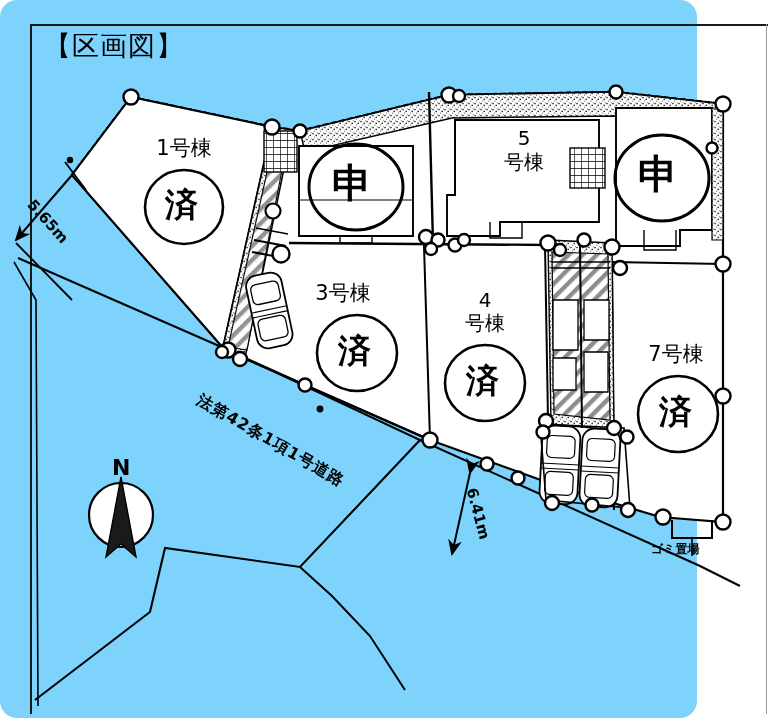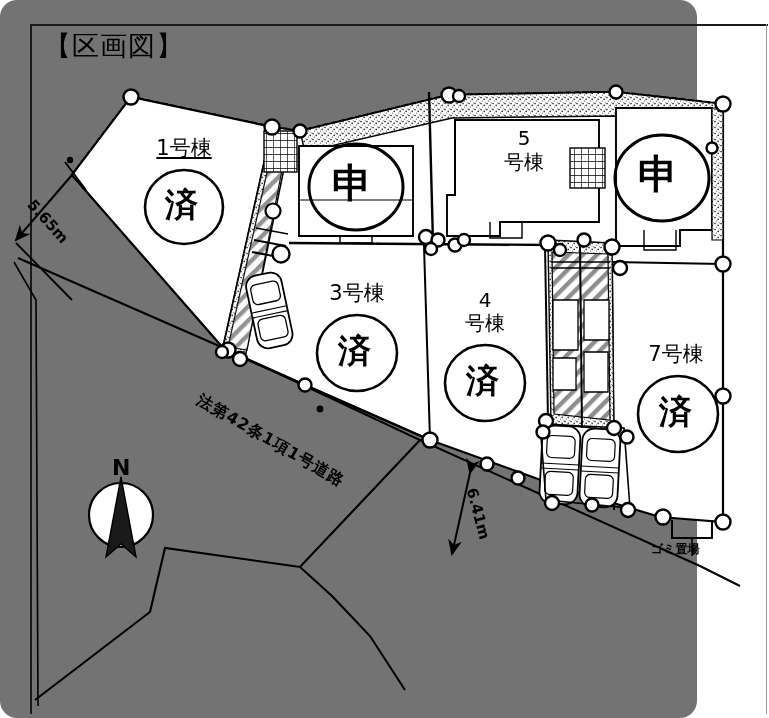--- a/index.html
+++ b/index.html
@@ -3,21 +3,21 @@
 <meta charset="utf-8">
 <title>区画図</title>
 <style>
   html,body{margin:0;padding:0;background:#ffffff;}
   body{
     width:769px;height:718px;
     font-family:"Liberation Sans","DejaVu Sans",sans-serif;
     color:#000;
     overflow:hidden;
   }
-  #root{position:relative;width:697px;height:718px;background:#737373;border-radius:17px;}
+  #root{position:relative;width:697px;height:718px;background:#7dd3fc;border-radius:17px;}
 
   
   .frame-left{position:absolute;left:30px;top:24px;width:2px;height:690px;background:#1a1a1a;}
   .frame-top{position:absolute;left:30px;top:24px;width:738px;height:2px;background:#1a1a1a;}
   .frame-right{position:absolute;left:766px;top:24px;width:1px;height:690px;background:#9a9a9a;}
 
   
   #title{
     position:absolute;left:44px;top:28px;
     font-size:27px;letter-spacing:1px;
@@ -259,21 +259,21 @@
       <circle cx="121" cy="515" r="32" fill="#fff" stroke="#000" stroke-width="2.2"></circle>
       <path d="M121,477 L136,557 L121,544 L106,557 Z" fill="#1a1a1a" stroke="#000" stroke-width="1.4"></path>
     </g>
 
     <g fill="#000">
       <circle cx="70" cy="160" r="3.2"></circle>
       <circle cx="320" cy="409" r="3.4"></circle>
     </g>
   </svg>
 
-  <div class="lbl lot-name" style="left:139px;top:138px;width:90px;text-decoration:underline;">1号棟</div>
+  <div class="lbl lot-name" style="left:139px;top:138px;width:90px;">1号棟</div>
   <div class="status-wrap" style="left:143px;top:168px;">
     <svg width="82" height="78" viewBox="0 0 82 78">
         <ellipse cx="41" cy="39" rx="39" ry="37" fill="none" stroke="#000" stroke-width="2.6"></ellipse>
       </svg>
     <div class="lbl status-txt" style="left:22px;top:20px;">済</div>
   </div>
 
   <div class="status-wrap" style="left:307px;top:142px;">
     <svg width="98" height="90" viewBox="0 0 98 90">
         <ellipse cx="49" cy="45" rx="47" ry="43" fill="none" stroke="#000" stroke-width="3"></ellipse>
@@ -284,21 +284,21 @@
   <div class="lbl lot-name two" style="left:489px;top:128px;width:70px;text-align:center;">5</div>
   <div class="lbl lot-name two" style="left:481px;top:152px;width:86px;text-align:center;">号棟</div>
 
   <div class="status-wrap" style="left:613px;top:133px;">
     <svg width="98" height="90" viewBox="0 0 98 90">
         <ellipse cx="49" cy="45" rx="47" ry="43" fill="none" stroke="#000" stroke-width="3"></ellipse>
       </svg>
     <div class="lbl status-txt" style="left:25px;top:21px;font-size:40px;">申</div>
   </div>
 
-  <div class="lbl lot-name" style="left:311px;top:283px;width:92px;text-align:center;">3号棟</div>
+  <div class="lbl lot-name" style="left:297px;top:283px;width:92px;text-align:center;">3号棟</div>
   <div class="status-wrap" style="left:315px;top:313px;">
     <svg width="84" height="80" viewBox="0 0 84 80">
         <ellipse cx="42" cy="40" rx="40" ry="38" fill="none" stroke="#000" stroke-width="2.6"></ellipse>
       </svg>
     <div class="lbl status-txt" style="left:23px;top:21px;">済</div>
   </div>
 
   <div class="lbl lot-name two" style="left:452px;top:290px;width:66px;text-align:center;">4</div>
   <div class="lbl lot-name two" style="left:443px;top:313px;width:84px;text-align:center;">号棟</div>
   <div class="status-wrap" style="left:443px;top:343px;">

